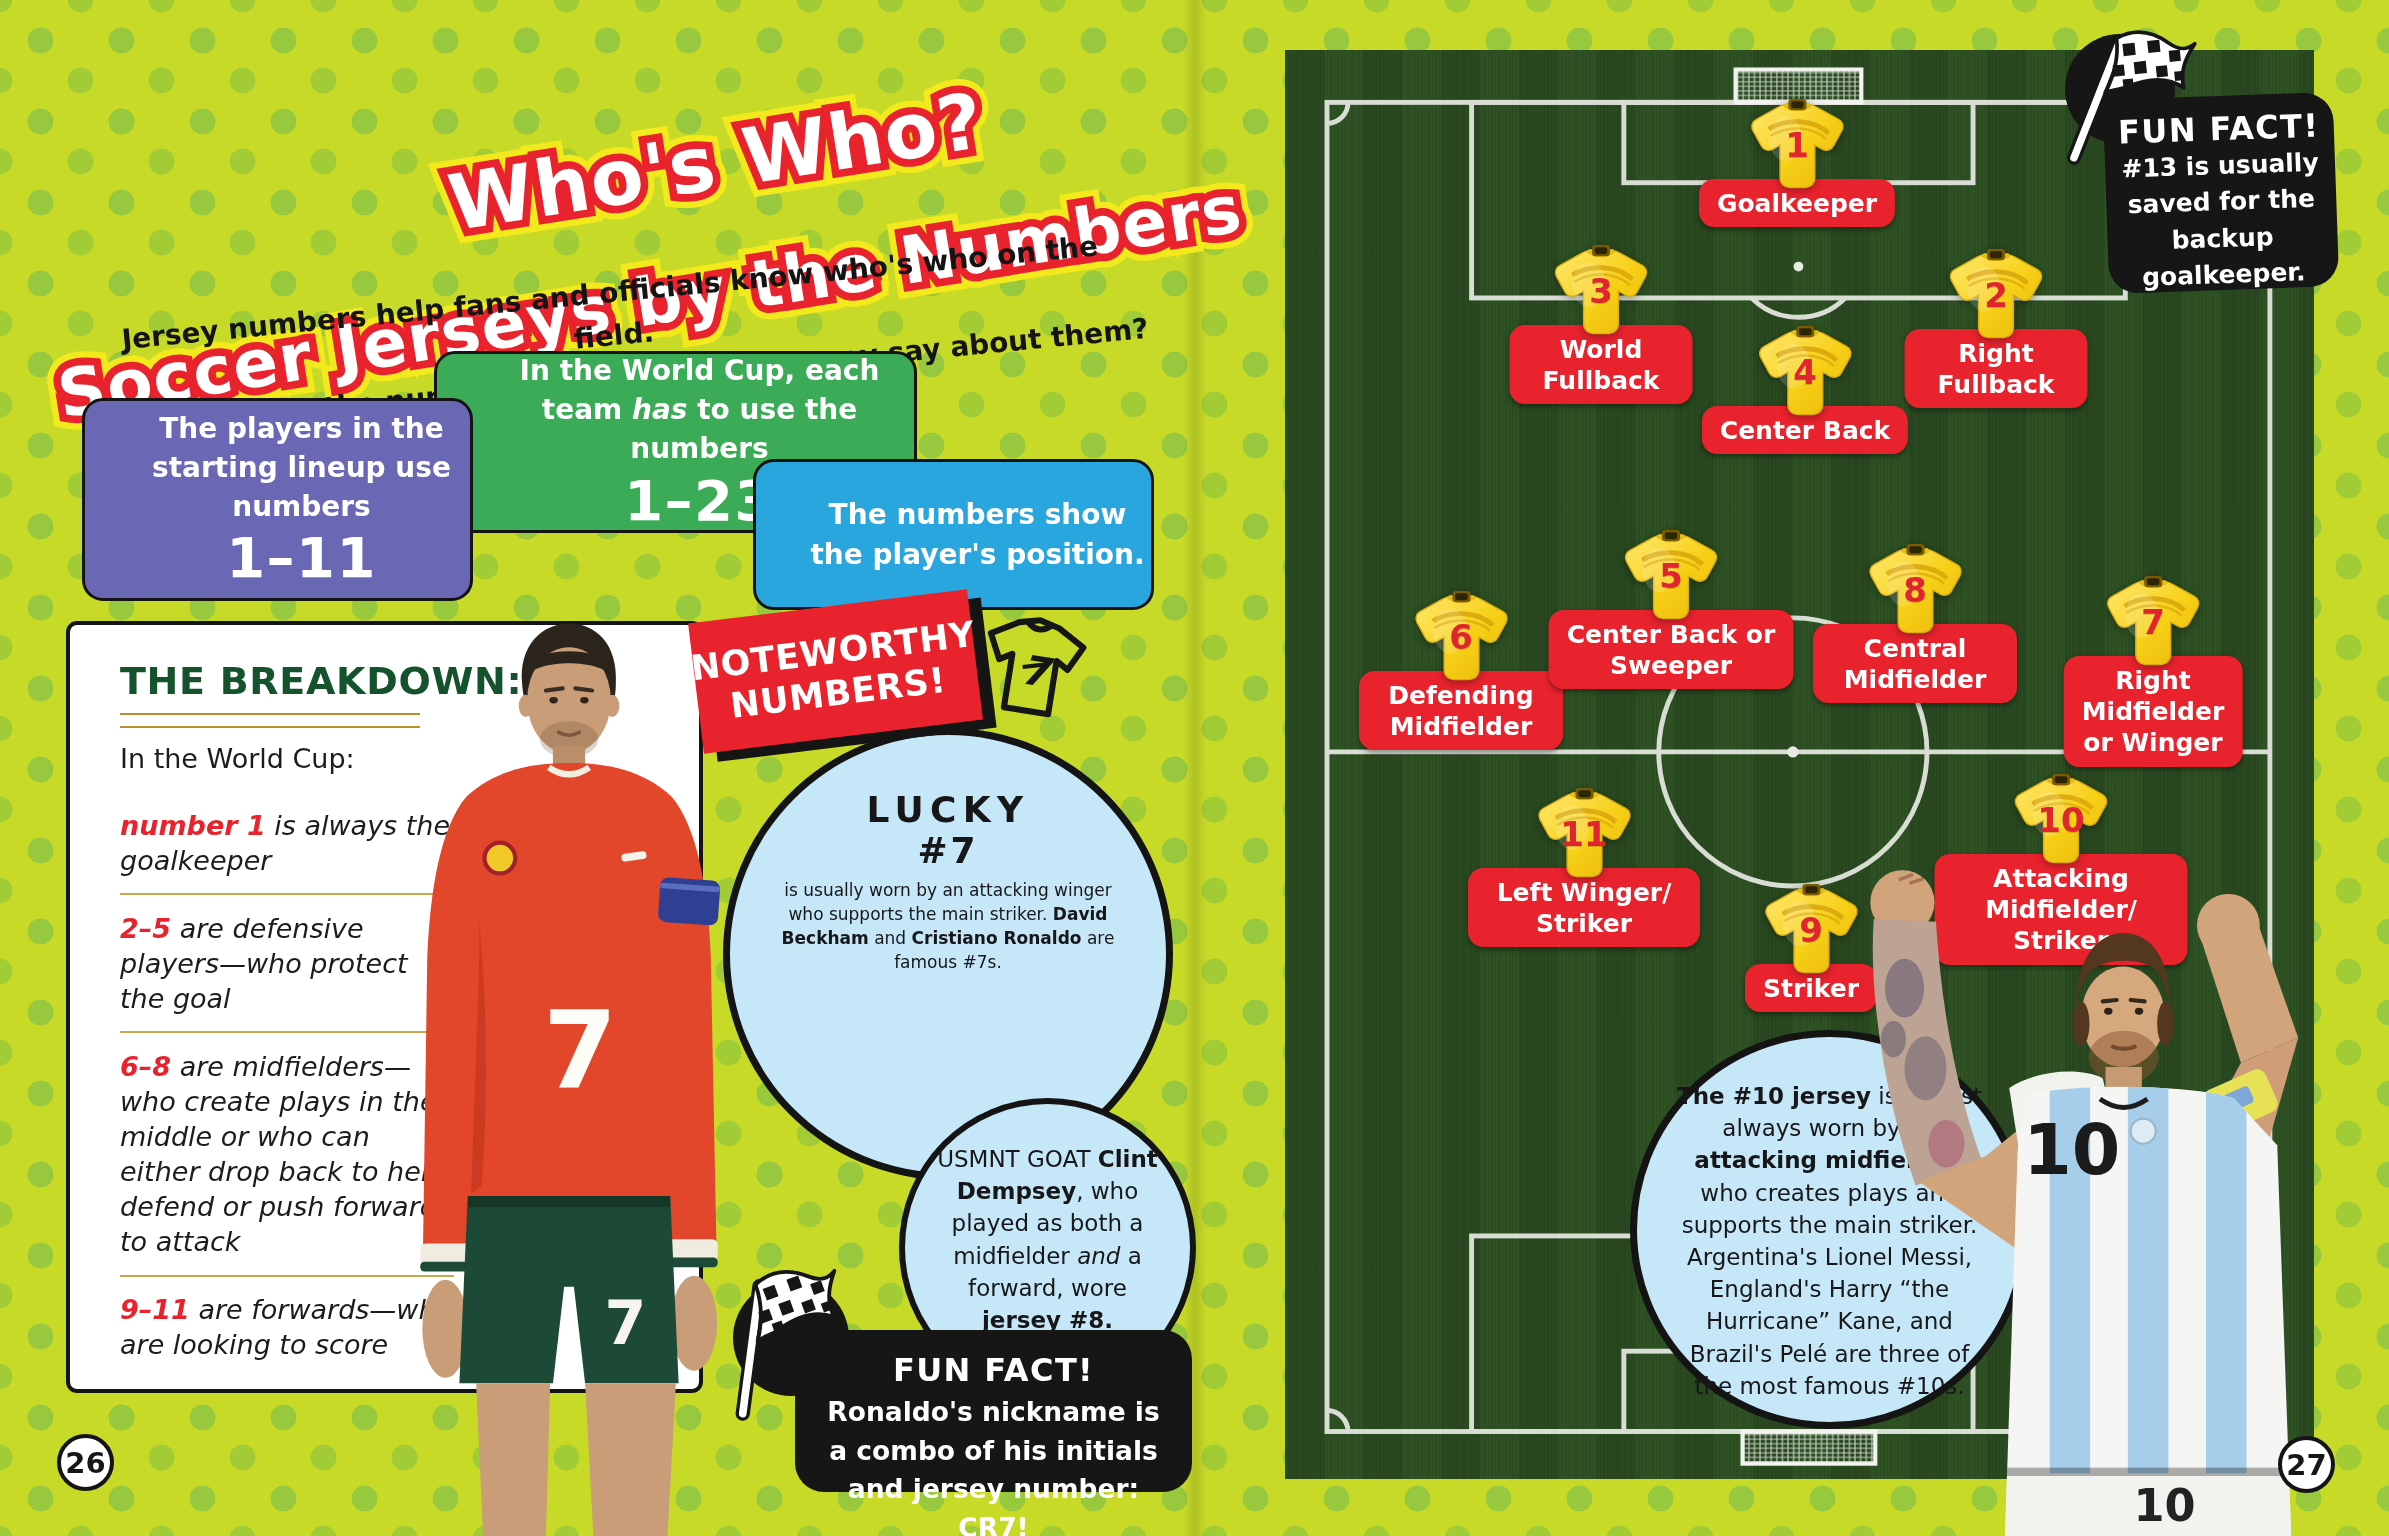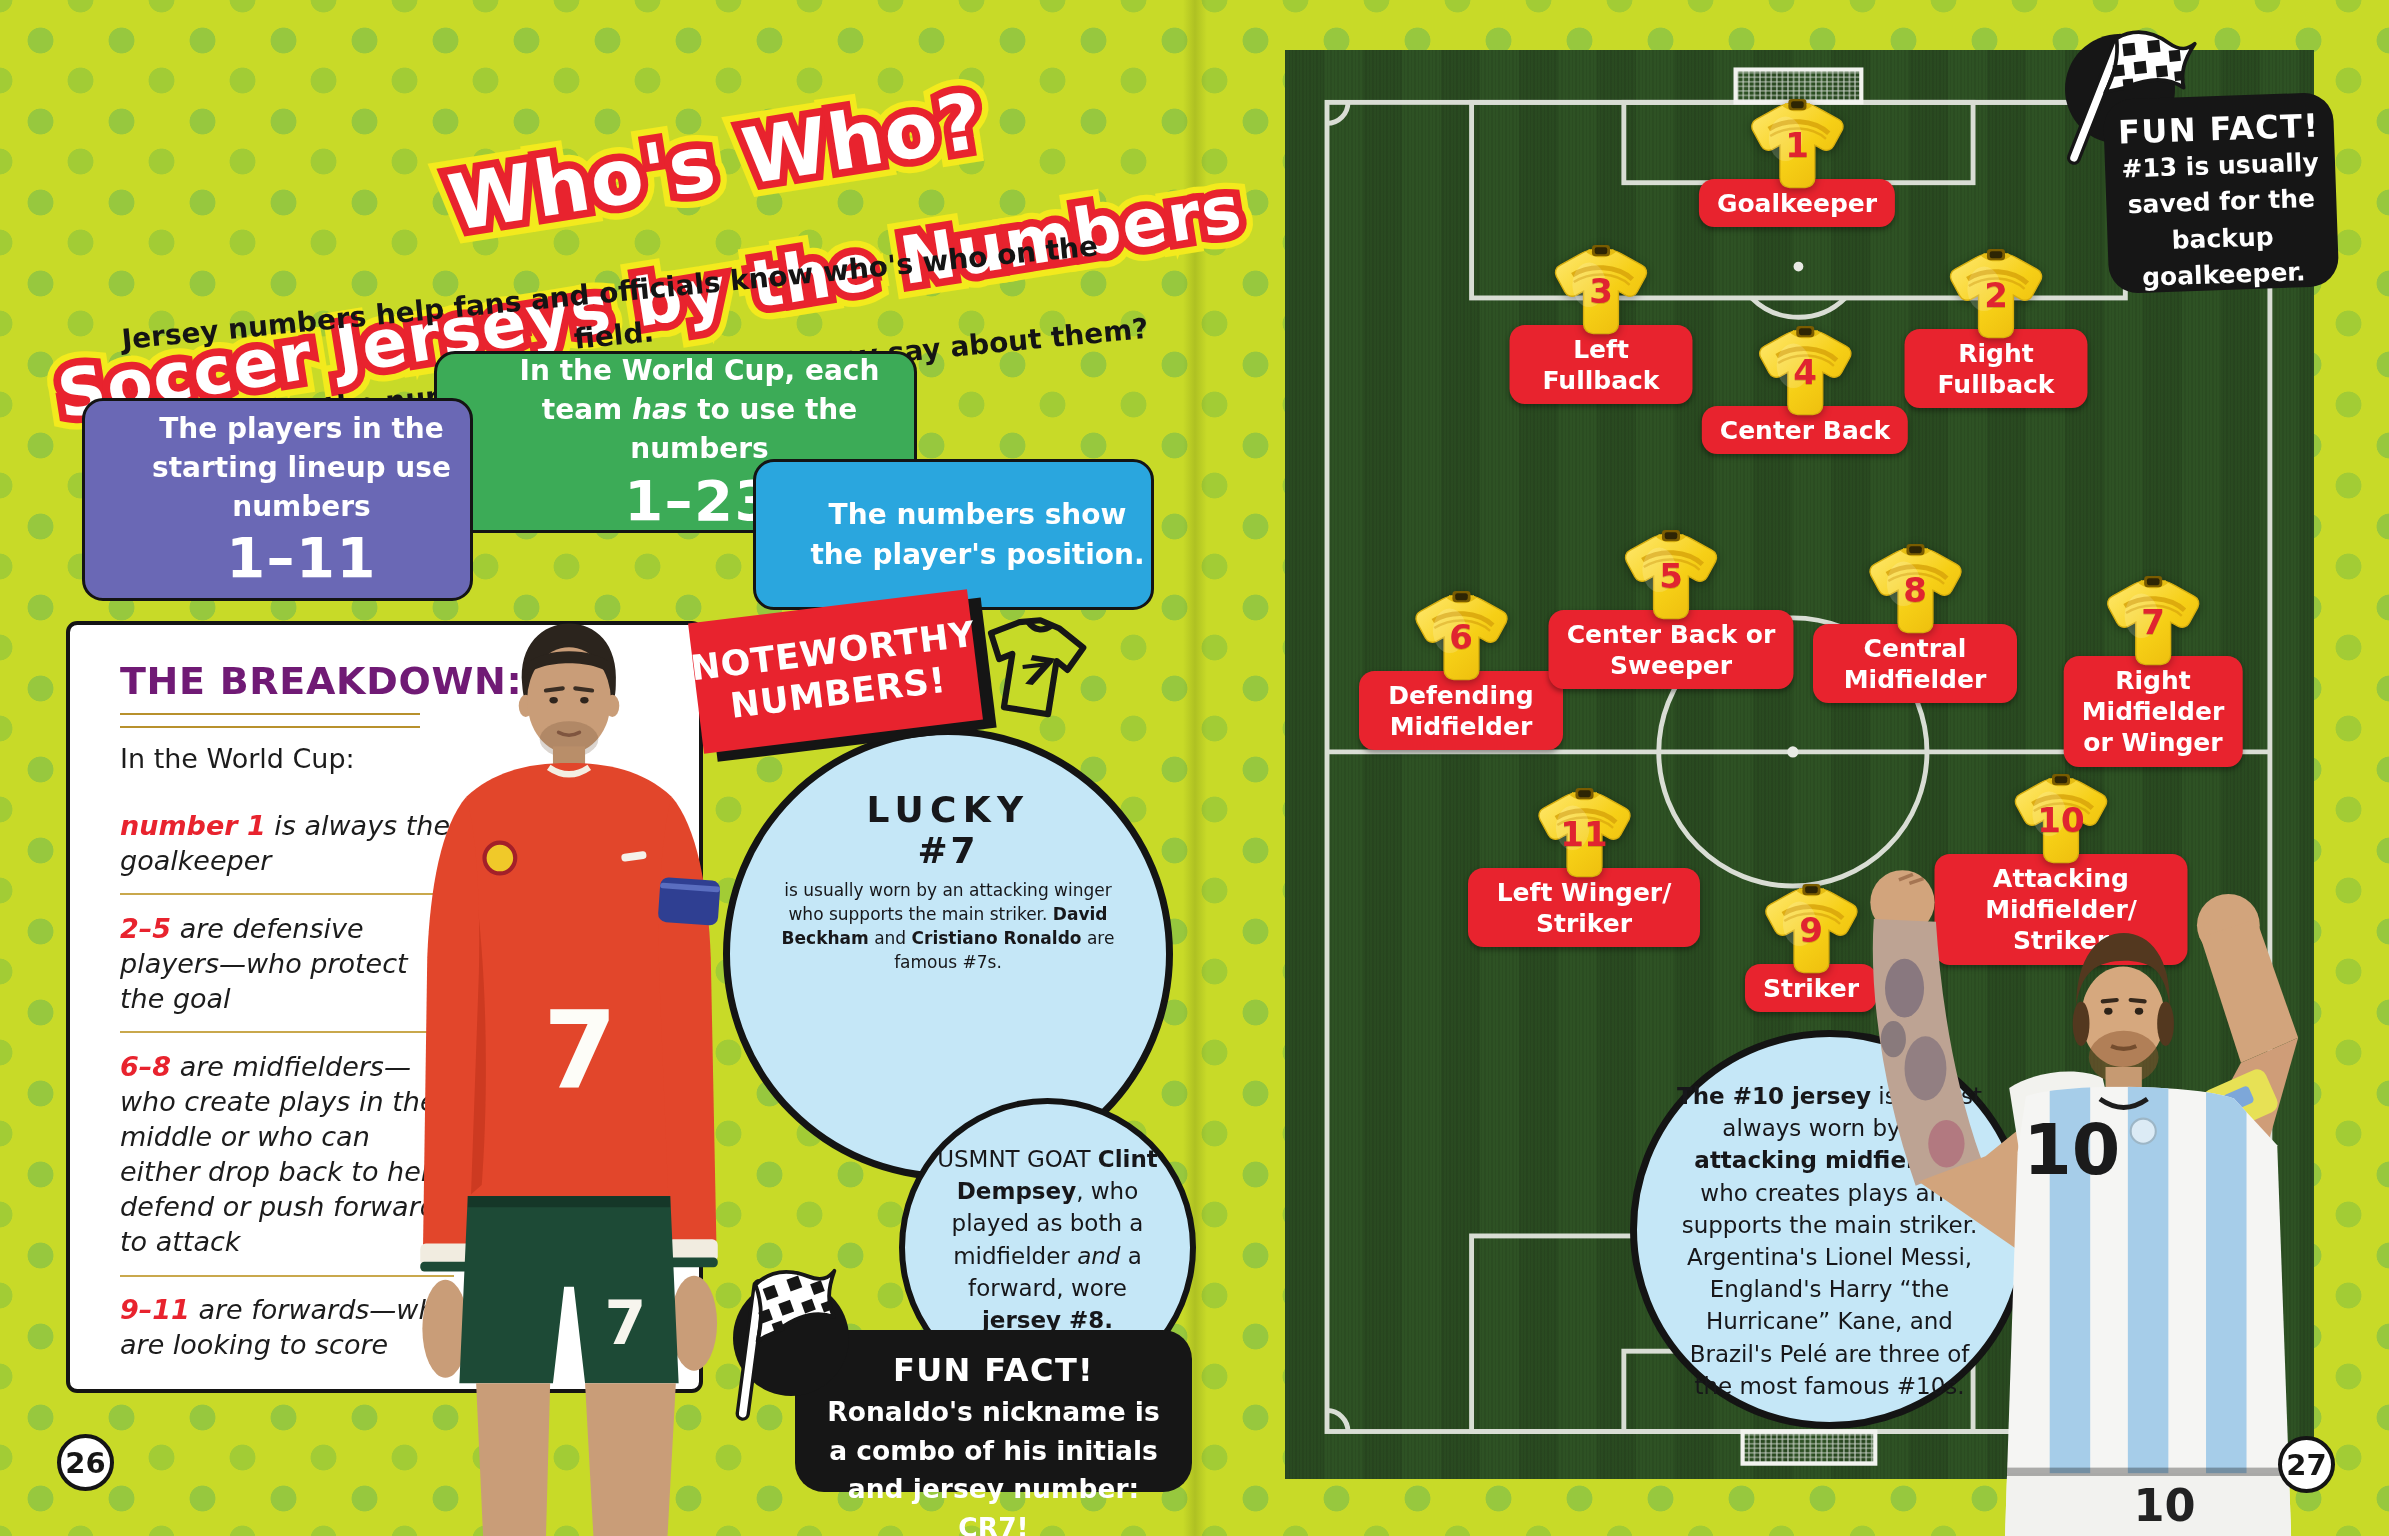--- a/index.html
+++ b/index.html
@@ -36,21 +36,21 @@
   .ibox .itxt{font-size:28px;line-height:1.4;}
   .ibox .inum{font-size:56px;line-height:1.15;letter-spacing:1.4px;}
   #box-purple{left:82px;top:398px;width:337px;height:197px;background:#6a68b5;z-index:6;}
   #box-green{left:434px;top:351px;width:429px;height:176px;background:#3cab57;z-index:5;}
   #box-blue{left:753px;top:459px;width:347px;height:145px;background:#2aa6de;z-index:7;}
   #box-green .itxt em{font-style:italic;}
   
   .breakdown{left:66px;top:621px;width:637px;height:772px;background:#ffffff;
     border:4.9px solid #141414;border-radius:11.2px;z-index:4;box-sizing:border-box;
     padding:34px 0 0 50px;}
-  .bd-title{font-size:38px;font-weight:900;letter-spacing:0.7px;color:#701a75;}
+  .bd-title{font-size:38px;font-weight:900;letter-spacing:0.7px;color:#14532d;}
   .bd-rule{width:300px;height:11.2px;border-top:2.8px solid #b8912c;border-bottom:2.8px solid #b8912c;margin:9.8px 0 15.4px 0;}
   .bd-intro{font-size:27px;margin-bottom:18px;color:#1c1c1c;}
   .bd-item{width:334px;font-size:27px;line-height:1.3;color:#1c1c1c;padding:15.4px 0;font-style:italic;}
   .bd-item + .bd-item{border-top:2.1px solid #c9a84c;}
   .bd-lead{color:#e8232e;font-weight:800;}
   
   .banner{left:695px;top:606px;width:281px;height:131px;background:#e8232e;z-index:40;
     transform:rotate(-7deg);box-shadow:12.6px 9.8px 0 #151515;
     display:flex;flex-direction:column;justify-content:center;align-items:center;}
   .banner span{color:#fff;font-weight:800;font-size:35px;letter-spacing:0.7px;line-height:1.2;}
@@ -306,21 +306,21 @@
       </div>
     <div class="pos-label lbl-nowrap">Goalkeeper</div>
   </div>
   <div class="pos" style="left: 316px; top: 193px;">
     <div class="jersey">
         <svg class="jersey-svg" viewBox="0 0 150 132">
           <use href="#jersey-shape"></use>
         </svg>
         <span class="jersey-num">3</span>
       </div>
-    <div class="pos-label lbl-210">Left Fullback</div>
+    <div class="pos-label lbl-210">World Fullback</div>
   </div>
   <div class="pos" style="left: 711px; top: 197px;">
     <div class="jersey">
         <svg class="jersey-svg" viewBox="0 0 150 132">
           <use href="#jersey-shape"></use>
         </svg>
         <span class="jersey-num">2</span>
       </div>
     <div class="pos-label lbl-210">Right Fullback</div>
   </div>

